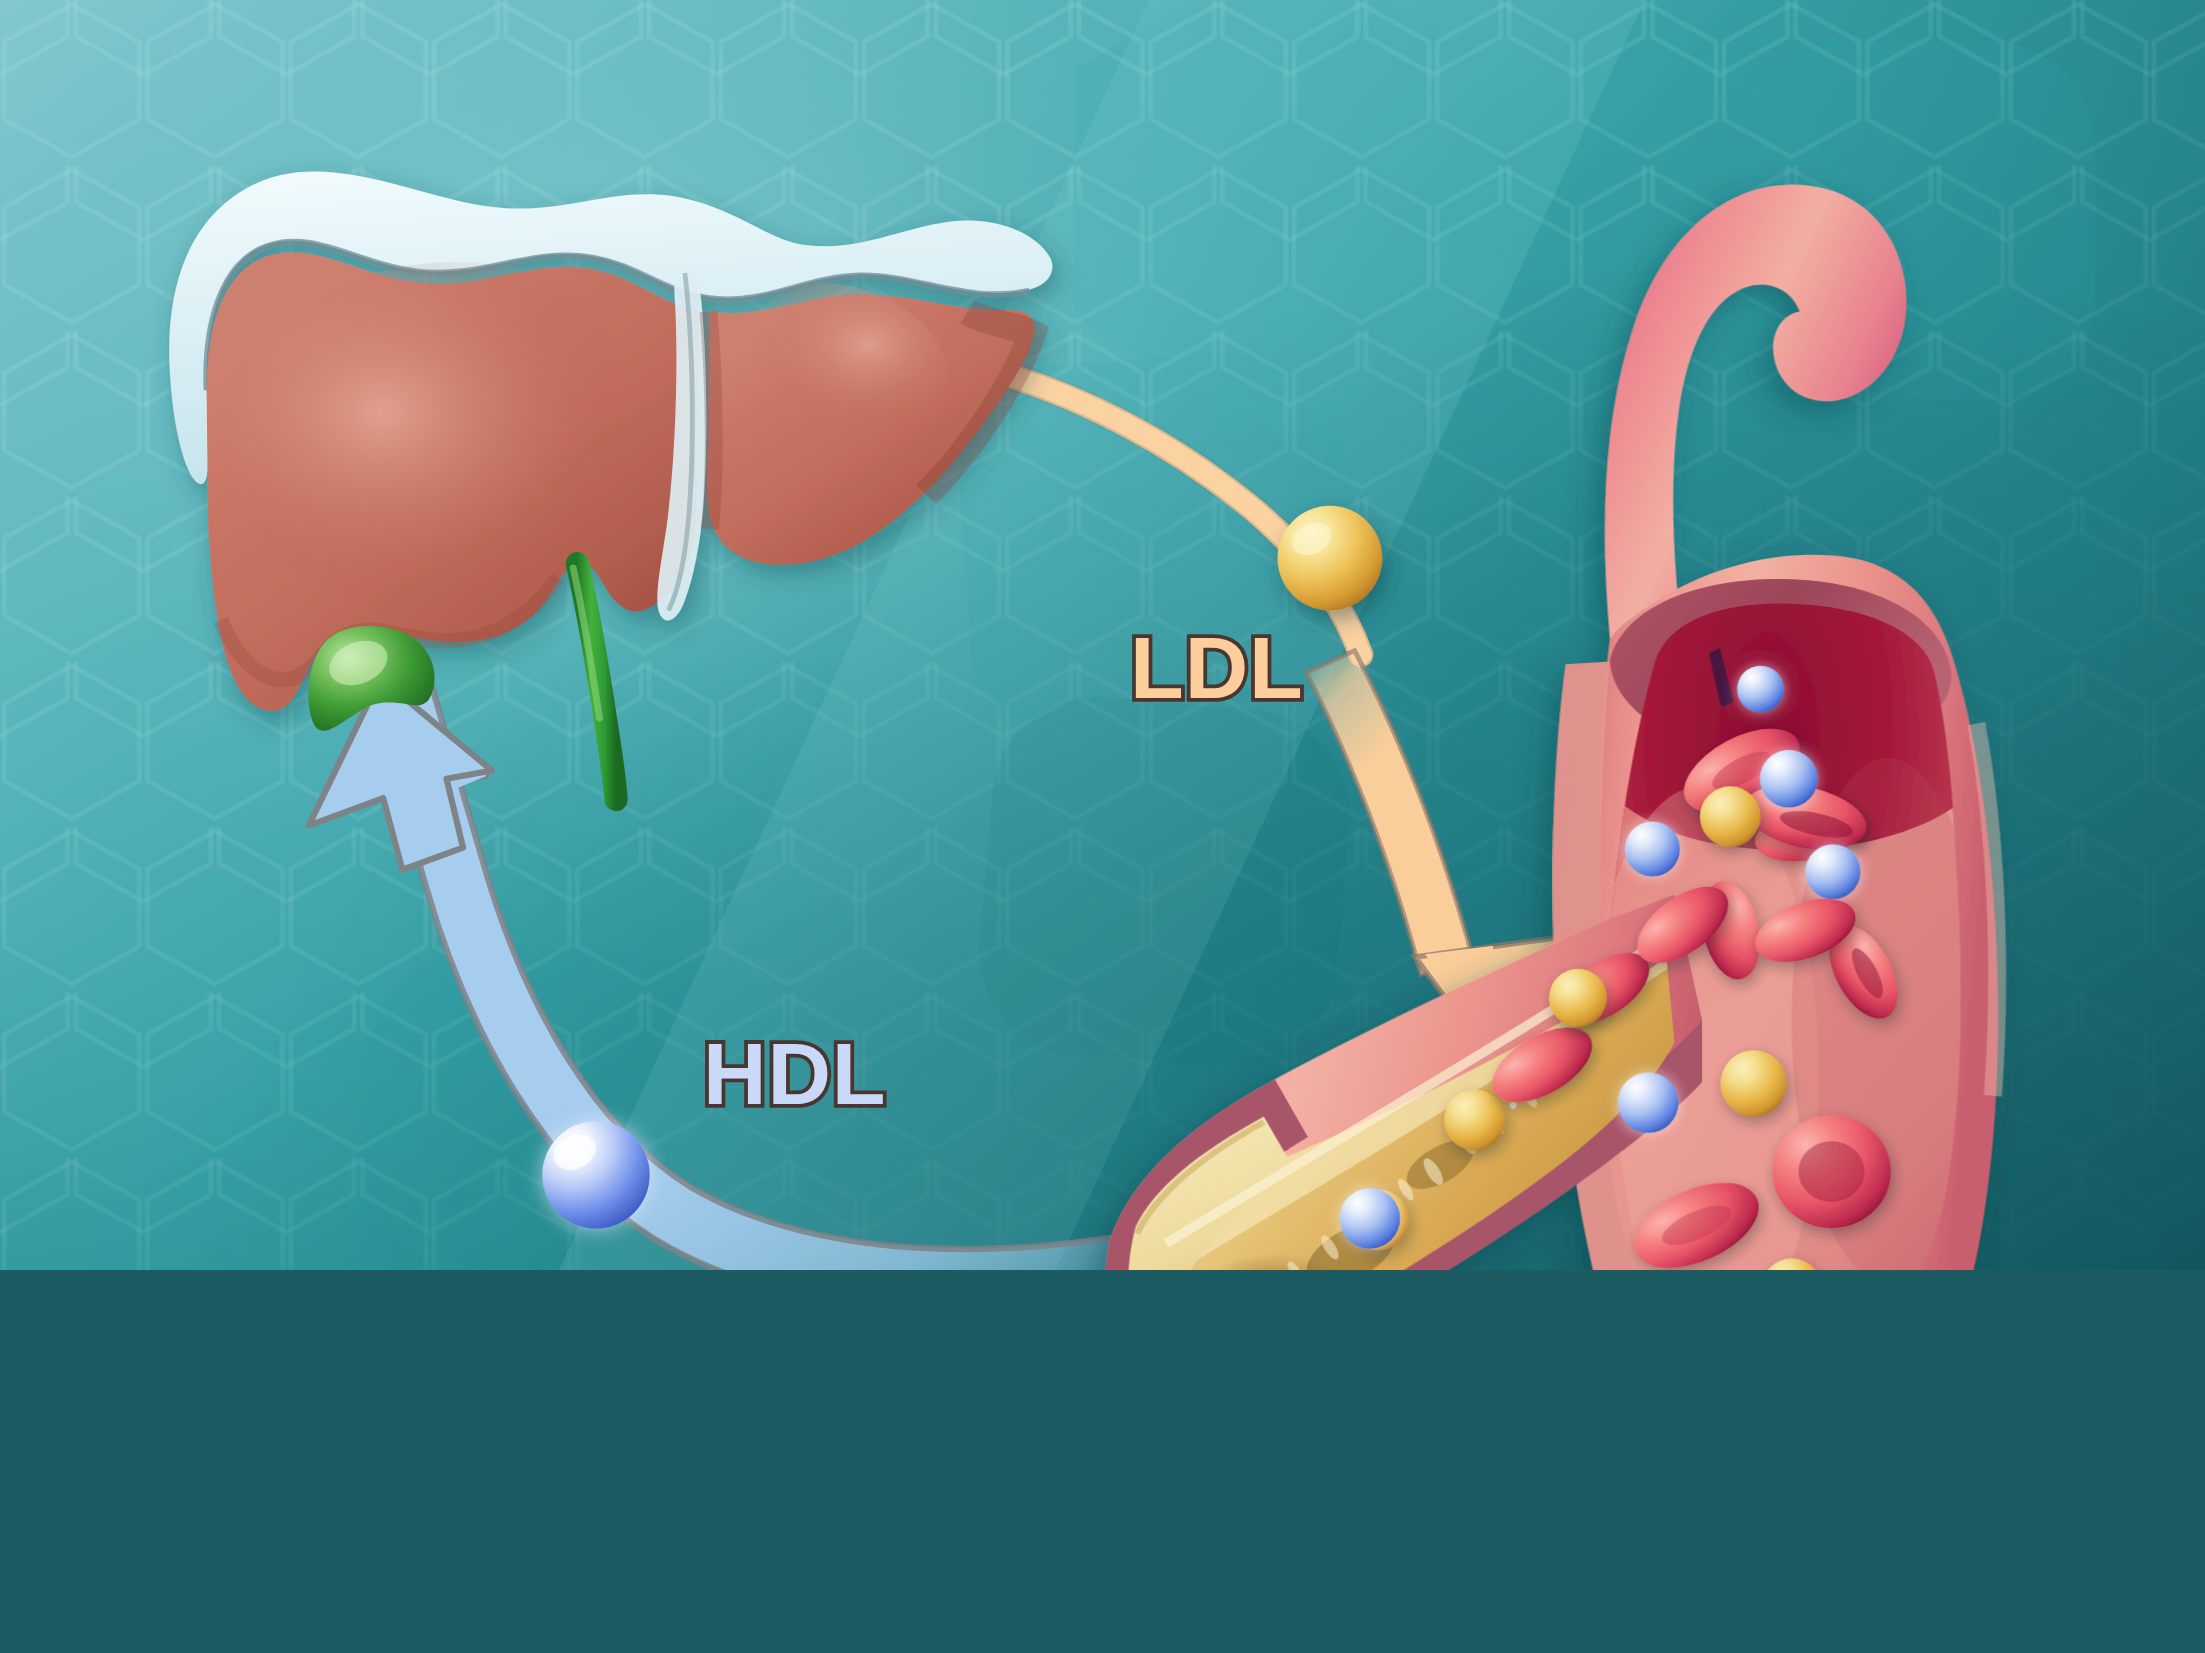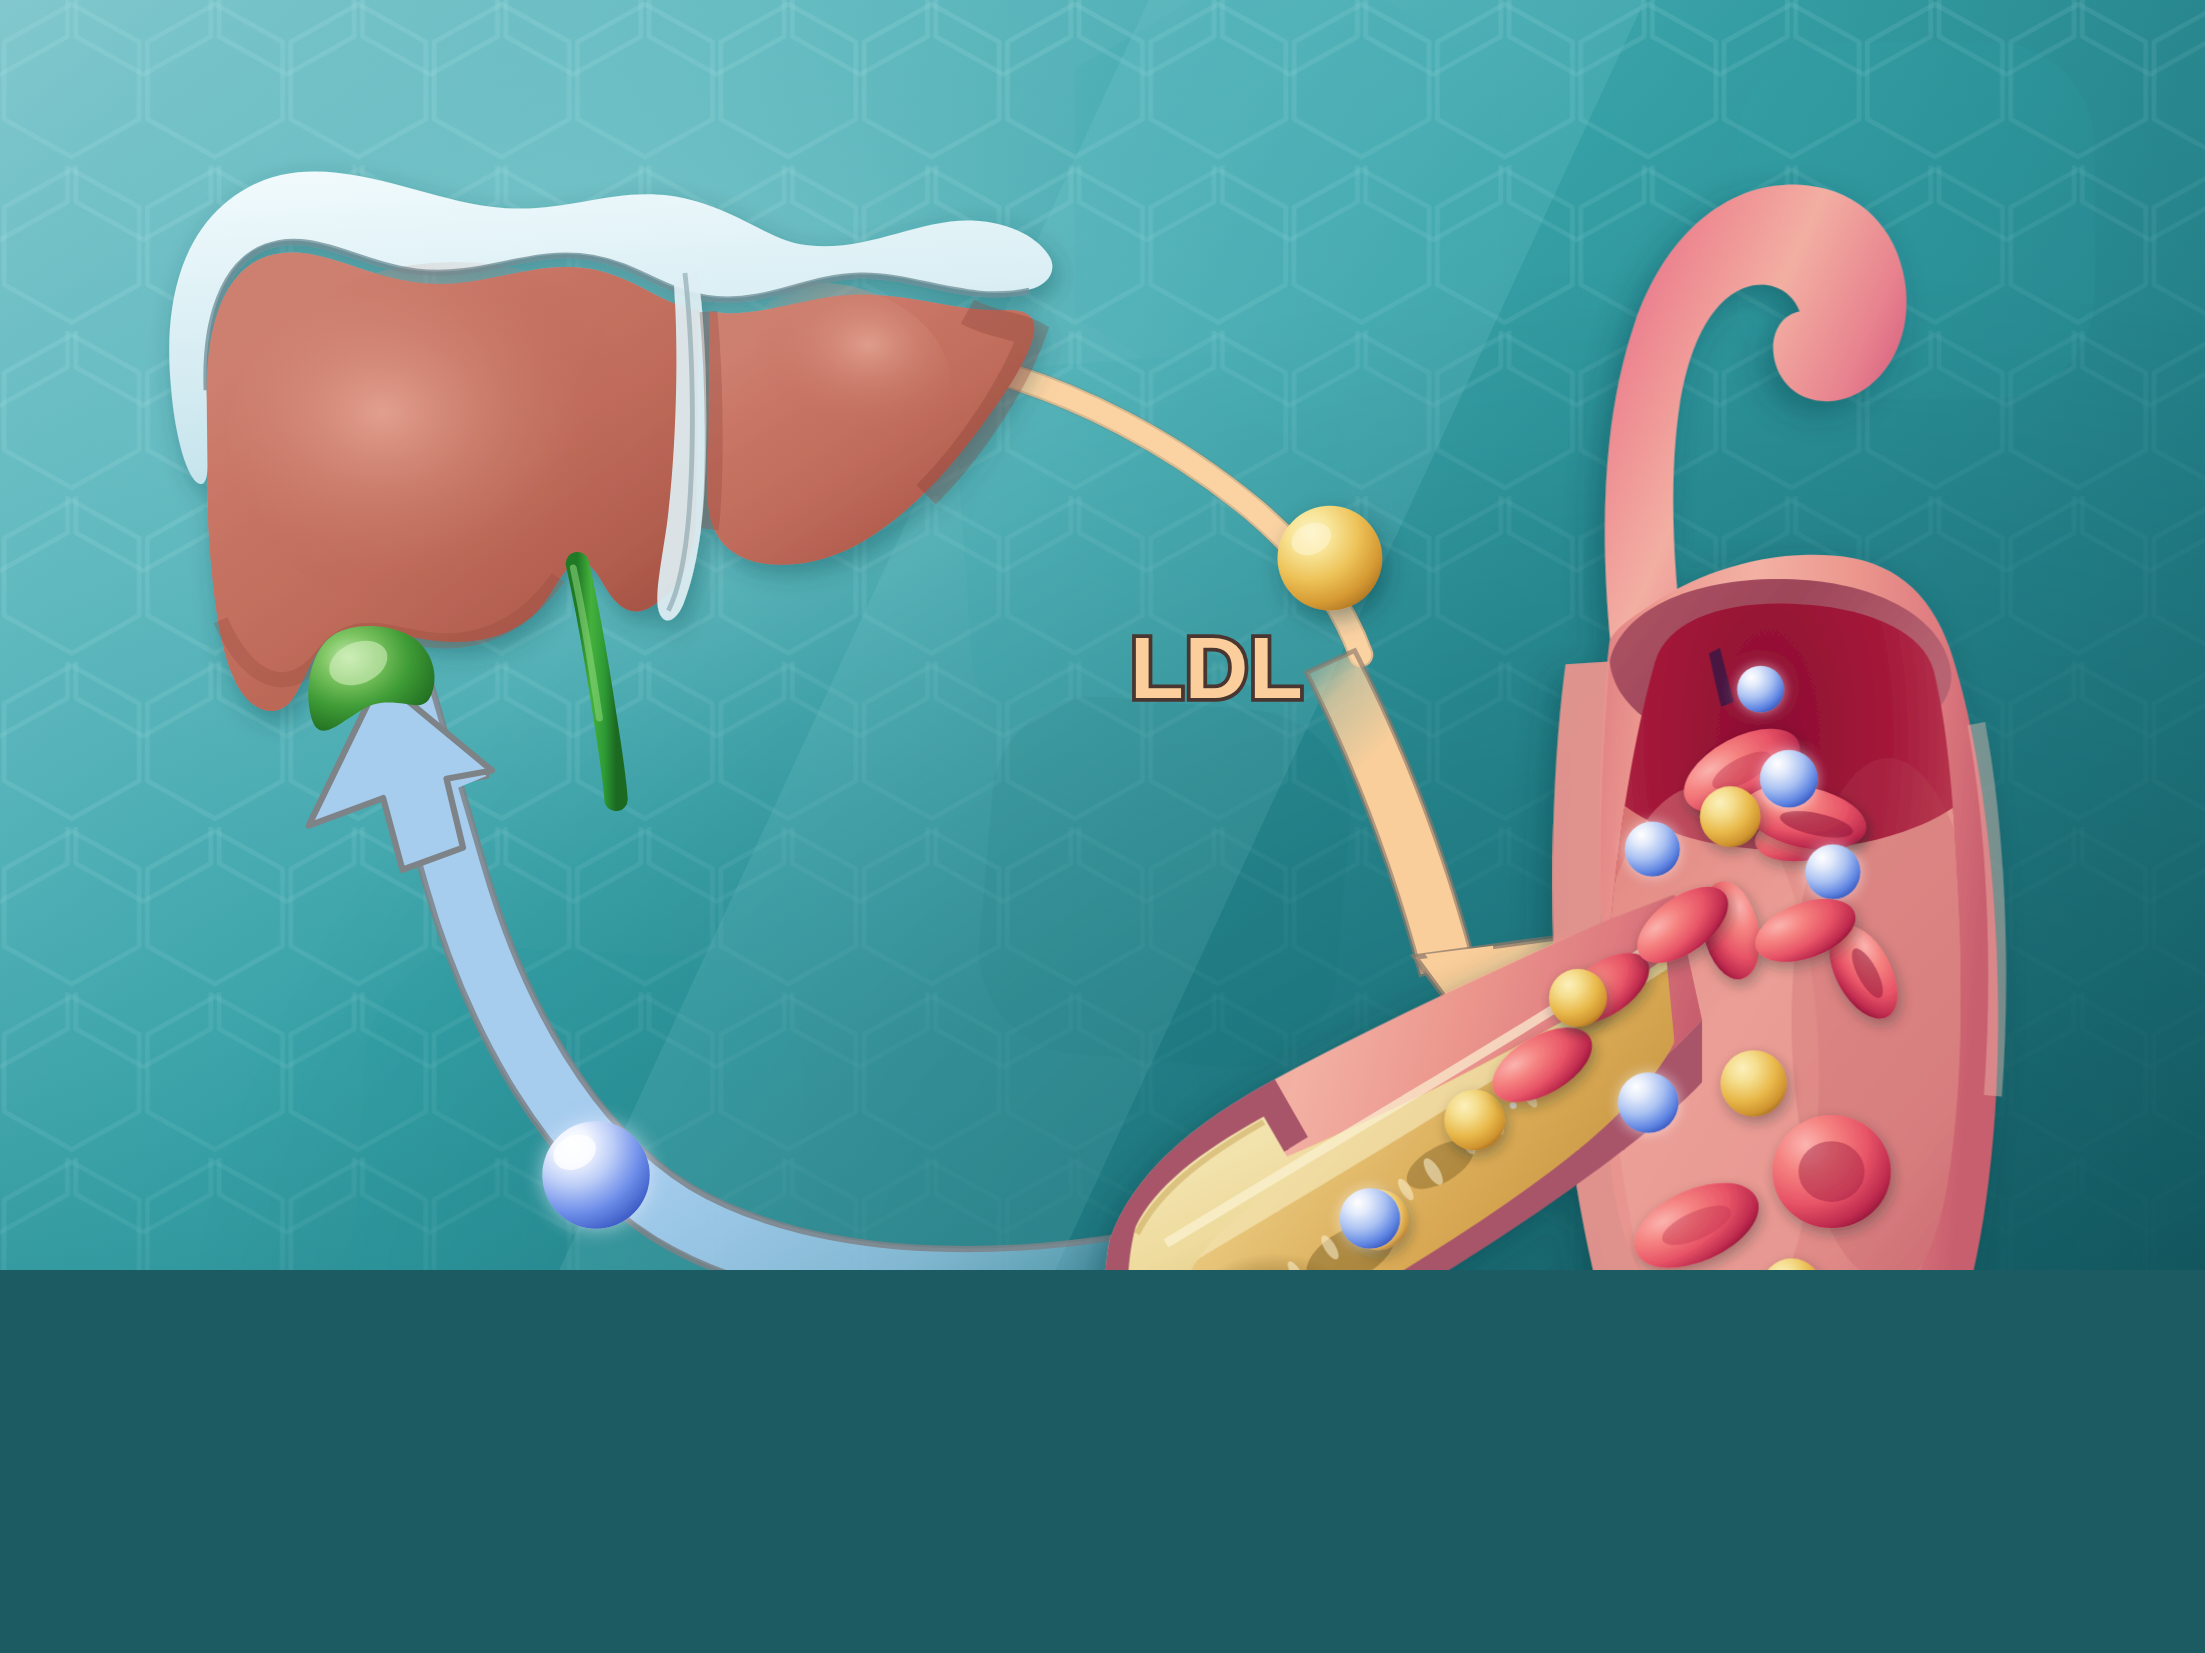--- a/index.html
+++ b/index.html
@@ -760,15 +760,16 @@
     </g>
 
     <g filter="url(#bigGlow)">
       <circle cx="1492" cy="2058" r="56" fill="url(#hdlBig)"></circle>
       <ellipse cx="1470" cy="2034" rx="22" ry="16" fill="#FFFFFF" opacity="0.80" transform="rotate(-25 1470 2034)"></ellipse>
     </g>
   </svg>
 
   <div class="lbl" id="ldl-label">LDL</div>
 
+  <div class="lbl" id="hdl-label">HDL</div>
 
 </div>
 
 
 </body></html>

